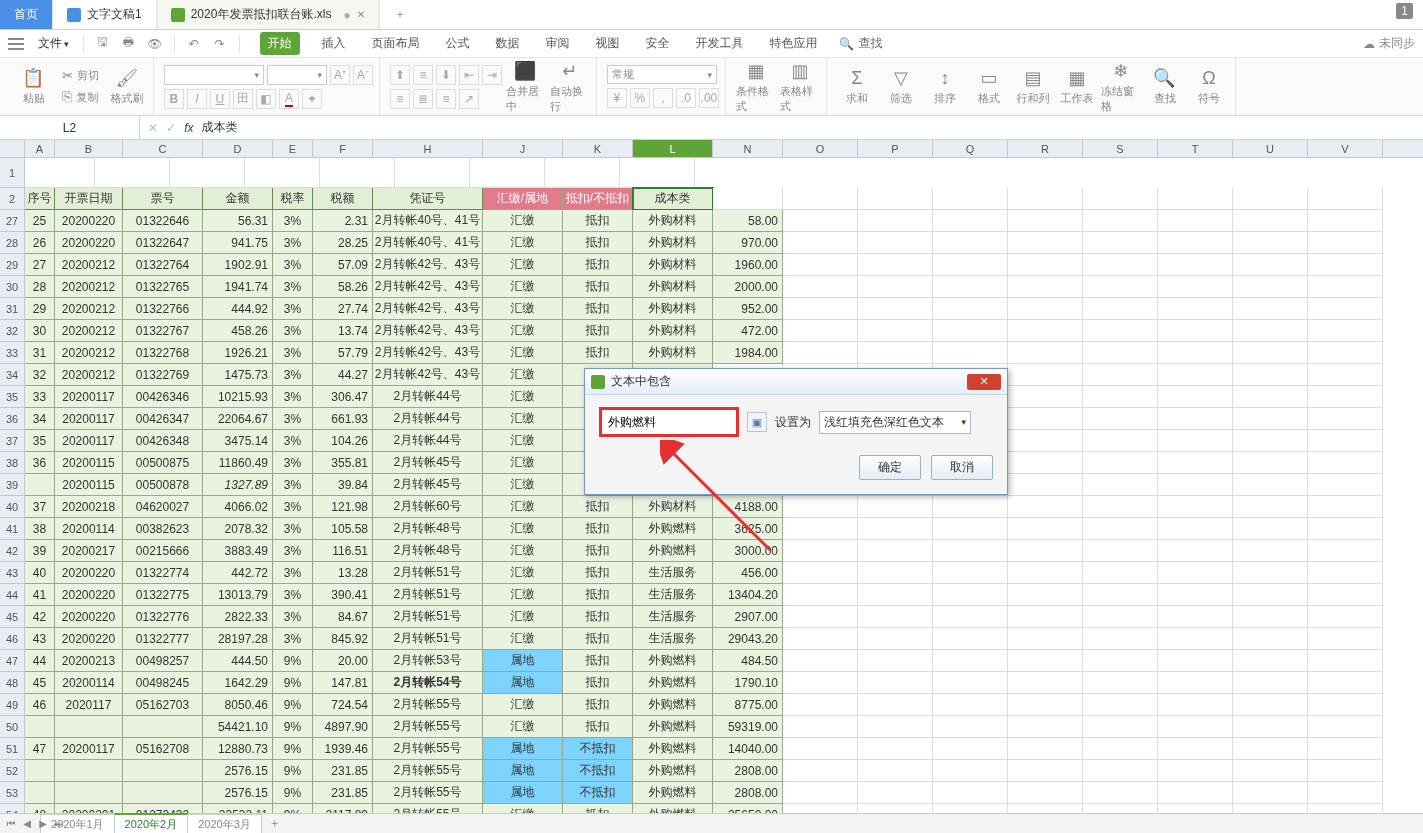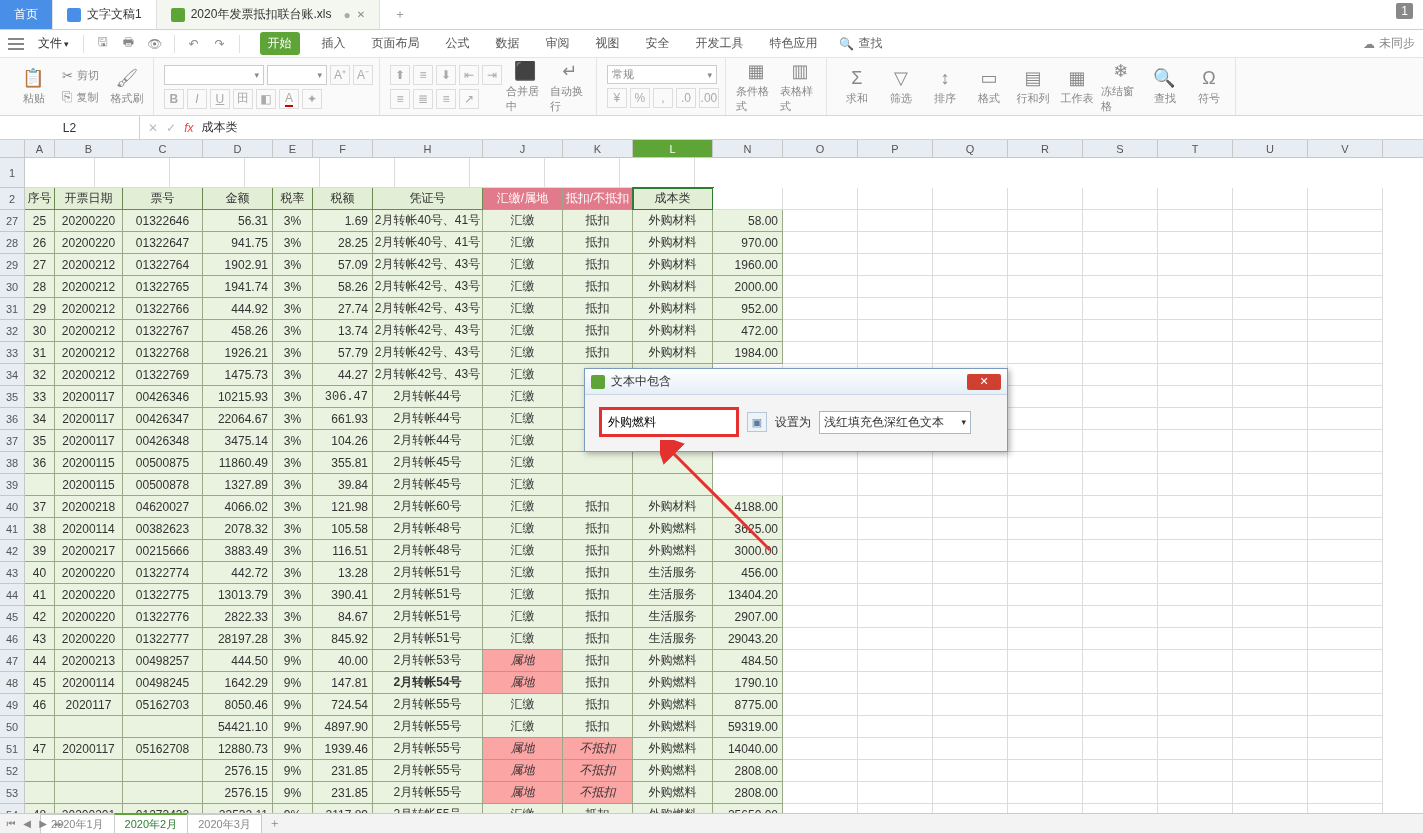--- a/index.html
+++ b/index.html
@@ -40,42 +40,42 @@
 .small-btn .glyph{font-size:13px;}
 .drop{border:1px solid #ccc;background:#fff;padding:1px 4px;font-size:11px;display:flex;align-items:center;gap:4px;min-width:60px;color:#888;}
 .drop .caret{font-size:9px;margin-left:auto;}
 .fmt-row{display:flex;gap:3px;}
 .fmt-btn{width:20px;height:20px;border:1px solid #ddd;display:flex;align-items:center;justify-content:center;color:#aaa;cursor:pointer;font-size:12px;}
 
 
 .fbar{height:24px;border-bottom:1px solid #d0d0d0;display:flex;align-items:stretch;}
 .namebox{width:140px;border-right:1px solid #d0d0d0;display:flex;align-items:center;justify-content:center;font-size:12px;}
 .fx-zone{display:flex;align-items:center;padding:0 8px;gap:8px;flex:1;}
-.fx-lbl{font-style:italic;color:#ef4444;}
+.fx-lbl{font-style:italic;color:#404040;}
 .fx-val{font-size:12px;}
 
 
 .sheet{position:relative;background:#fff;}
 .colhdrs{display:flex;height:18px;border-bottom:1px solid #c7c7c7;background:#e8edf3;}
 .corner{width:25px;border-right:1px solid #c7c7c7;}
 .colhdr{border-right:1px solid #c7c7c7;text-align:center;font-size:11px;color:#555;line-height:18px;}
 .colhdr.sel{background:#5fa436;color:#fff;}
 .rowwrap{display:flex;}
 .rowhdrs{width:25px;display:flex;flex-direction:column;background:#e8edf3;}
 .rowhdr{height:22px;border-bottom:1px solid #c7c7c7;border-right:1px solid #c7c7c7;text-align:center;font-size:11px;color:#555;line-height:22px;}
 .rowhdr.first{height:30px;line-height:30px;}
 .cells{position:relative;}
 .row{display:flex;height:22px;}
 .row.first{height:30px;}
 .cell{border-right:1px solid #9aa88a;border-bottom:1px solid #9aa88a;font-size:12px;display:flex;align-items:center;padding:0 4px;overflow:hidden;white-space:nowrap;}
 .cell.hdr{background:#e3eed7;font-weight:normal;justify-content:center;border-right:1px solid #6b8a4e;border-bottom:1px solid #6b8a4e;}
 .cell.data{background:#eaf3e0;}
 .cell.num{justify-content:flex-end;}
 .cell.ctr{justify-content:center;}
-.cell.pink{background:#fca5a5;font-style:italic;}
+.cell.pink{background:#7dd3fc;}
 .cell.redh{background:#e17a8a;color:#fff;justify-content:center;}
 .cell.plain{background:#fff;border-right:1px solid #dcdcdc;border-bottom:1px solid #dcdcdc;}
 .cell.sel{outline:2px solid #2e7d32;outline-offset:-1px;}
 .cell.title{background:#eaf3e0;justify-content:center;font-size:16px;font-weight:normal;}
 
 
 .sheetbar{position:absolute;left:0;right:0;bottom:0;height:20px;border-top:1px solid #ccc;background:#f3f3f3;display:flex;align-items:center;padding-left:40px;}
 .nav-arrows{position:absolute;left:4px;display:flex;gap:2px;}
 .nav-arrows span{width:14px;text-align:center;color:#888;cursor:pointer;font-size:10px;}
 .sheettab{padding:2px 10px;border:1px solid #ccc;border-bottom:none;background:#fff;font-size:11px;cursor:pointer;margin-right:-1px;color:#888;}
@@ -396,21 +396,21 @@
           <div class="cell plain" style="width: 75px;"></div>
           <div class="cell plain" style="width: 75px;"></div>
           <div class="cell plain" style="width: 75px;"></div>
         </div>
         <div class="row">
           <div class="cell data ctr" style="width: 30px;">25</div>
           <div class="cell data ctr" style="width: 68px;">20200220</div>
           <div class="cell data ctr" style="width: 80px;">01322646</div>
           <div class="cell data num" style="width: 70px;">56.31</div>
           <div class="cell data ctr" style="width: 40px;">3%</div>
-          <div class="cell data num" style="width: 60px;">1.69</div>
+          <div class="cell data num" style="width: 60px;">2.31</div>
           <div class="cell data ctr" style="width: 110px;">2月转帐40号、41号</div>
           <div class="cell data ctr" style="width: 80px;">汇缴</div>
           <div class="cell data ctr" style="width: 70px;">抵扣</div>
           <div class="cell data ctr" style="width: 80px;">外购材料</div>
           <div class="cell data num" style="width: 70px;">58.00</div>
           <div class="cell plain" style="width: 75px;"></div>
           <div class="cell plain" style="width: 75px;"></div>
           <div class="cell plain" style="width: 75px;"></div>
           <div class="cell plain" style="width: 75px;"></div>
           <div class="cell plain" style="width: 75px;"></div>
@@ -564,21 +564,21 @@
           <div class="cell plain" style="width: 75px;"></div>
           <div class="cell plain" style="width: 75px;"></div>
           <div class="cell plain" style="width: 75px;"></div>
         </div>
         <div class="row">
           <div class="cell data ctr" style="width: 30px;">33</div>
           <div class="cell data ctr" style="width: 68px;">20200117</div>
           <div class="cell data ctr" style="width: 80px;">00426346</div>
           <div class="cell data num" style="width: 70px;">10215.93</div>
           <div class="cell data ctr" style="width: 40px;">3%</div>
-          <div class="cell data num" style="width: 60px; font-family: Liberation Mono, monospace;">306.47</div>
+          <div class="cell data num" style="width: 60px;">306.47</div>
           <div class="cell data ctr" style="width: 110px;">2月转帐44号</div>
           <div class="cell data ctr" style="width: 80px;">汇缴</div>
           <div class="cell data ctr" style="width: 70px;"></div>
           <div class="cell data ctr" style="width: 80px;"></div>
           <div class="cell plain num" style="width: 70px;"></div>
           <div class="cell plain" style="width: 75px;"></div>
           <div class="cell plain" style="width: 75px;"></div>
           <div class="cell plain" style="width: 75px;"></div>
           <div class="cell plain" style="width: 75px;"></div>
           <div class="cell plain" style="width: 75px;"></div>
@@ -646,21 +646,21 @@
           <div class="cell plain" style="width: 75px;"></div>
           <div class="cell plain" style="width: 75px;"></div>
           <div class="cell plain" style="width: 75px;"></div>
           <div class="cell plain" style="width: 75px;"></div>
           <div class="cell plain" style="width: 75px;"></div>
         </div>
         <div class="row">
           <div class="cell data ctr" style="width: 30px;"></div>
           <div class="cell data ctr" style="width: 68px;">20200115</div>
           <div class="cell data ctr" style="width: 80px;">00500878</div>
-          <div class="cell data num" style="width: 70px;">1327.89</div>
+          <div class="cell data num" style="width: 70px; font-style: italic;">1327.89</div>
           <div class="cell data ctr" style="width: 40px;">3%</div>
           <div class="cell data num" style="width: 60px;">39.84</div>
           <div class="cell data ctr" style="width: 110px;">2月转帐45号</div>
           <div class="cell data ctr" style="width: 80px;">汇缴</div>
           <div class="cell data ctr" style="width: 70px;"></div>
           <div class="cell data ctr" style="width: 80px;"></div>
           <div class="cell plain num" style="width: 70px;"></div>
           <div class="cell plain" style="width: 75px;"></div>
           <div class="cell plain" style="width: 75px;"></div>
           <div class="cell plain" style="width: 75px;"></div>
@@ -816,21 +816,21 @@
           <div class="cell plain" style="width: 75px;"></div>
           <div class="cell plain" style="width: 75px;"></div>
           <div class="cell plain" style="width: 75px;"></div>
         </div>
         <div class="row">
           <div class="cell data ctr" style="width: 30px;">44</div>
           <div class="cell data ctr" style="width: 68px;">20200213</div>
           <div class="cell data ctr" style="width: 80px;">00498257</div>
           <div class="cell data num" style="width: 70px;">444.50</div>
           <div class="cell data ctr" style="width: 40px;">9%</div>
-          <div class="cell data num" style="width: 60px;">40.00</div>
+          <div class="cell data num" style="width: 60px;">20.00</div>
           <div class="cell data ctr" style="width: 110px;">2月转帐53号</div>
           <div class="cell pink ctr" style="width: 80px;">属地</div>
           <div class="cell data ctr" style="width: 70px;">抵扣</div>
           <div class="cell data ctr" style="width: 80px;">外购燃料</div>
           <div class="cell data num" style="width: 70px;">484.50</div>
           <div class="cell plain" style="width: 75px;"></div>
           <div class="cell plain" style="width: 75px;"></div>
           <div class="cell plain" style="width: 75px;"></div>
           <div class="cell plain" style="width: 75px;"></div>
           <div class="cell plain" style="width: 75px;"></div>
@@ -1011,20 +1011,24 @@
   <div class="dlg-body">
     <div class="dlg-row">
       <input class="dlg-input" value="外购燃料" style="">
       <div class="range-btn">▣</div>
       <span class="dlg-set">设置为</span>
       <div class="dlg-select">
           <span>浅红填充色深红色文本</span>
           <span class="caret">▾</span>
         </div>
     </div>
+    <div class="dlg-btns">
+      <div class="dlg-btn">确定</div>
+      <div class="dlg-btn">取消</div>
+    </div>
   </div>
 </div>
 
 <svg class="arrow" width="140" height="140">
   <defs>
       <marker id="ah" markerWidth="10" markerHeight="10" refX="2" refY="5" orient="auto">
         <path d="M0,0 L10,5 L0,10 z" fill="#e53030"></path>
       </marker>
     </defs>
   <line x1="110" y1="110" x2="10" y2="10" stroke="#e53030" stroke-width="3" marker-end="url(#ah)"></line>

